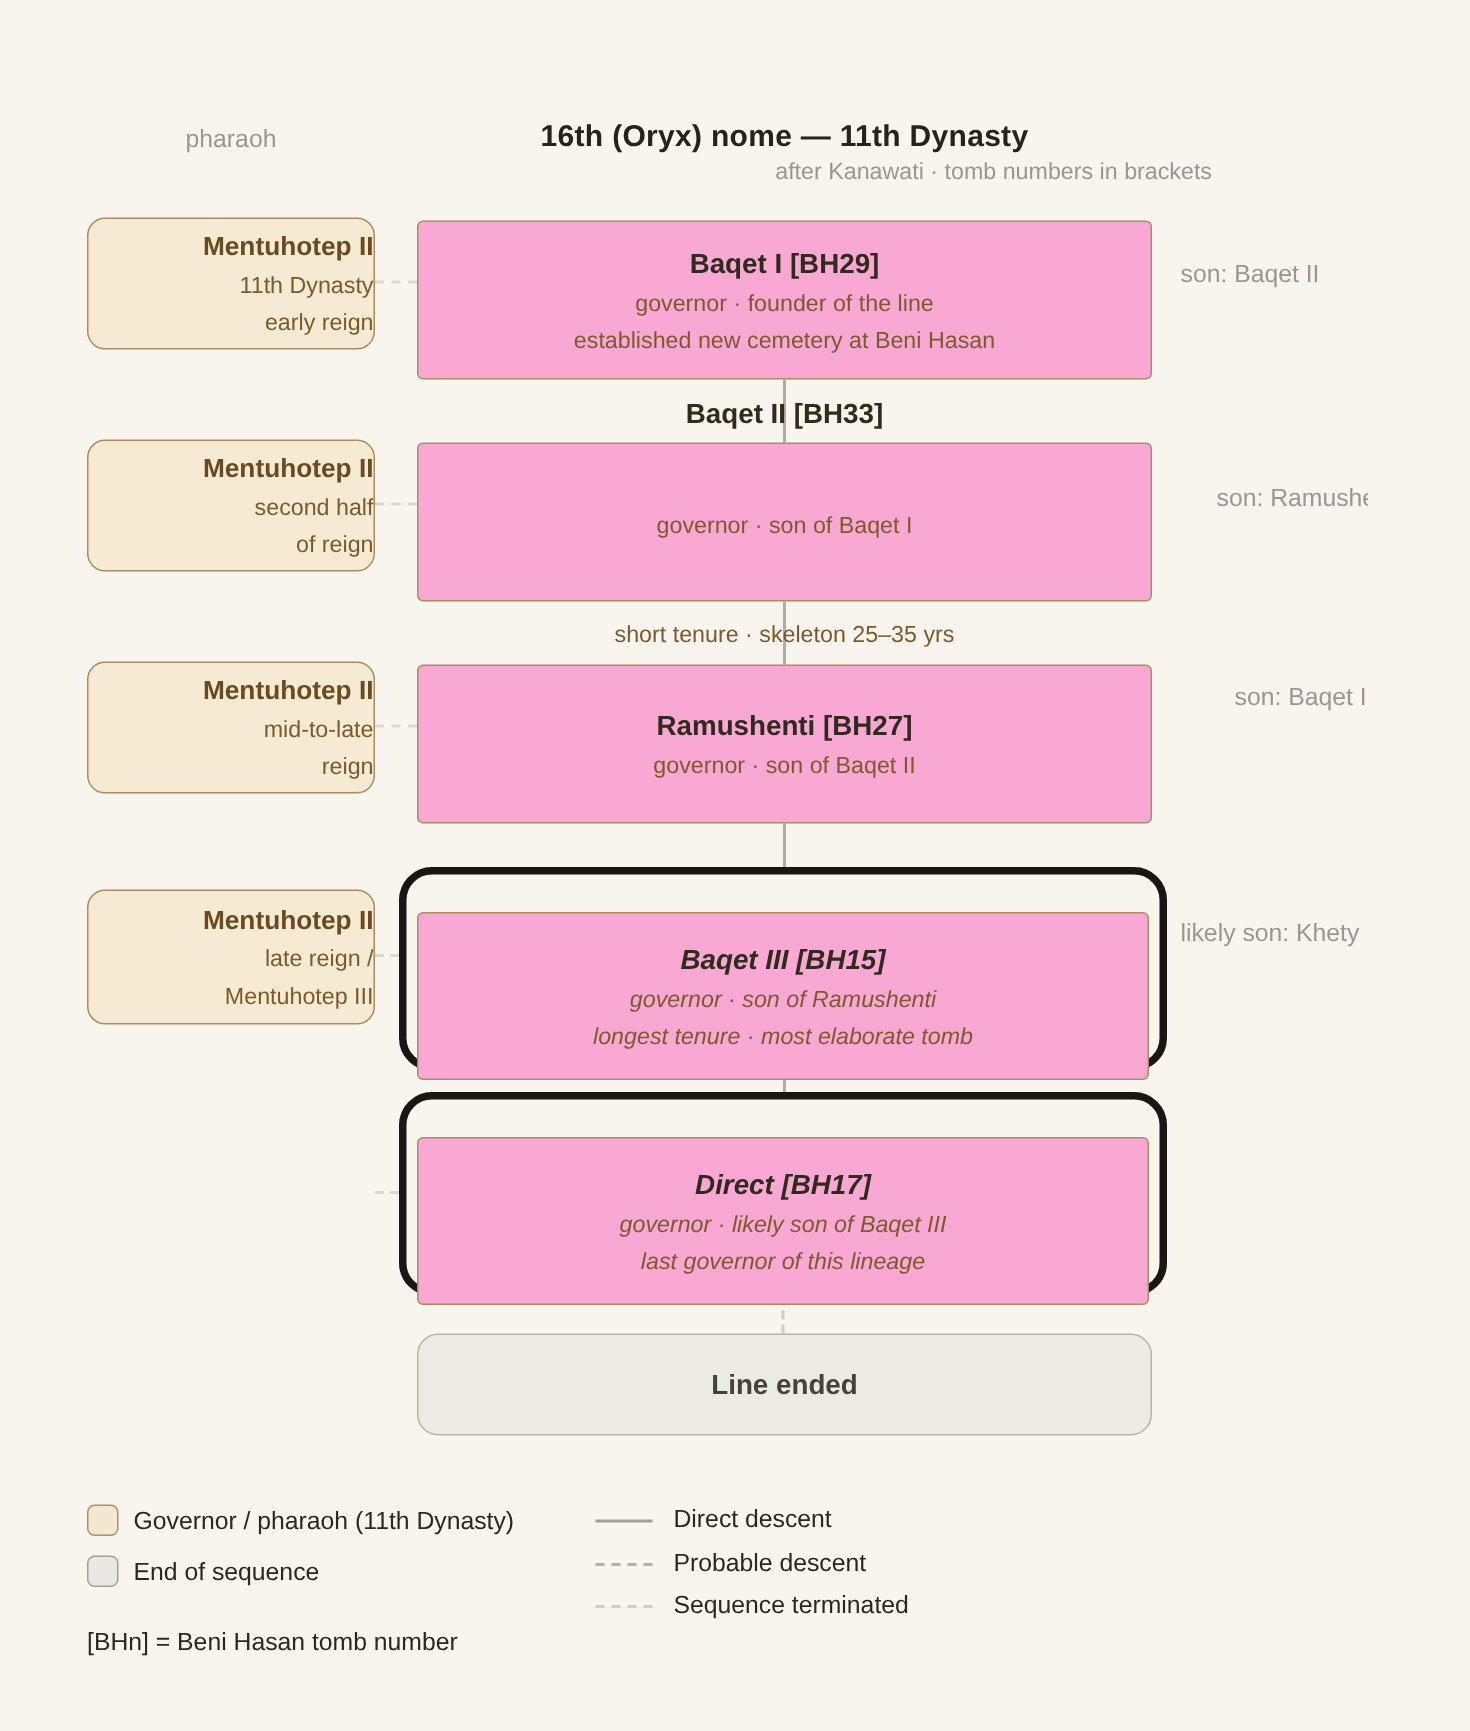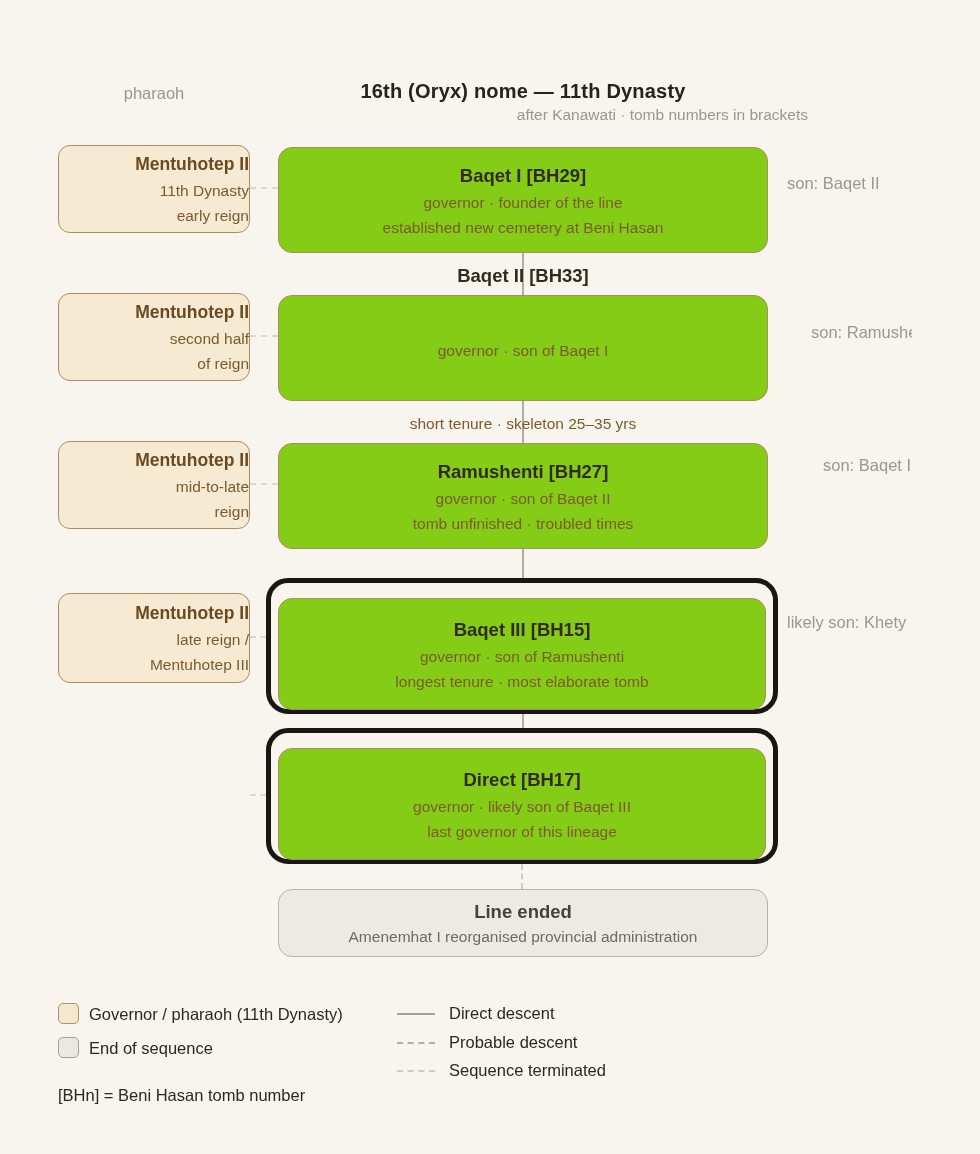--- a/index.html
+++ b/index.html
@@ -22,31 +22,31 @@
   
   .pbox{position:absolute;left:58px;width:192px;background:#f6ead3;
     border:1.3px solid #ab8c60;border-radius:12px;box-sizing:border-box;
     display:flex;flex-direction:column;justify-content:center;align-items:flex-end;
     text-align:center;overflow:visible;}
   .pname{font-size:17.5px;font-weight:bold;color:#6a4a21;line-height:27px;}
   .psub{font-size:15.5px;color:#7b5a2e;line-height:25px;}
   .pbox.tall .psub{line-height:27px;}
 
   
-  .gbox{position:absolute;left:278px;width:490px;height:106px;background:#84cc16;
-    border:1.3px solid #ab8c60;border-radius:14px;box-sizing:border-box;
+  .gbox{position:absolute;left:278px;width:490px;height:106px;background:#f9a8d4;
+    border:1.3px solid #ab8c60;border-radius:4px;box-sizing:border-box;
     display:flex;flex-direction:column;justify-content:center;align-items:center;
     text-align:right;}
   .gname{font-size:18.5px;font-weight:bold;color:#322a1c;line-height:29px;}
   .gsub{font-size:15.5px;color:#7d5a2e;line-height:25px;}
 
   
   .hl{position:absolute;left:266px;width:512px;height:136px;border:5px solid #191613;
     border-radius:22px;box-sizing:border-box;padding:7px;background:transparent;}
-  .hl .gbox{position:relative;left:0;top:8px;width:100%;height:100%;}
+  .hl .gbox{position:relative;left:0;top:18px;width:100%;height:100%;font-style:italic;}
 
   
   .ebox{position:absolute;left:278px;top:889px;width:490px;height:68px;background:#ebeae5;
     border:1.3px solid #b6b3ab;border-radius:14px;box-sizing:border-box;
     display:flex;flex-direction:column;justify-content:center;align-items:center;text-align:center;}
   .ename{font-size:18.5px;font-weight:bold;color:#46423b;line-height:26px;}
   .esub{font-size:15.5px;color:#6f6b62;line-height:23px;}
 
   
   .ann{position:absolute;left:787px;font-size:16.5px;color:#9c978d;white-space:nowrap;}
@@ -108,21 +108,20 @@
   <div class="ann" style="top:323px;margin-left:24px;">son: Ramushenti</div>
 
   <div class="pbox" style="top:441px;height:88px;">
     <div class="pname">Mentuhotep II</div>
     <div class="psub">mid-to-late</div>
     <div class="psub">reign</div>
   </div>
   <div class="gbox" style="top:443px;">
     <div class="gname">Ramushenti [BH27]</div>
     <div class="gsub">governor · son of Baqet II</div>
-    <div class="gsub">tomb unfinished · troubled times</div>
   </div>
   <div class="ann" style="top:456px;margin-left:36px;">son: Baqet III</div>
 
   <div class="pbox" style="top:593px;height:90px;">
     <div class="pname">Mentuhotep II</div>
     <div class="psub">late reign /</div>
     <div class="psub">Mentuhotep III</div>
   </div>
   <div class="hl" style="top:578px;">
     <div class="gbox">
@@ -136,21 +135,20 @@
   <div class="hl" style="top:728px;">
     <div class="gbox">
       <div class="gname">Direct [BH17]</div>
       <div class="gsub">governor · likely son of Baqet III</div>
       <div class="gsub">last governor of this lineage</div>
     </div>
   </div>
 
   <div class="ebox">
     <div class="ename">Line ended</div>
-    <div class="esub">Amenemhat I reorganised provincial administration</div>
   </div>
 
   <div class="swatch gov" style="top:1003px;"></div>
   <div class="leg-text" style="left:89px;top:1005px;">Governor / pharaoh (11th Dynasty)</div>
 
   <div class="swatch end" style="top:1037px;"></div>
   <div class="leg-text" style="left:89px;top:1039px;">End of sequence</div>
 
   <div class="leg-line solid" style="top:1013px;"></div>
   <div class="leg-text" style="left:449px;top:1004px;">Direct descent</div>

